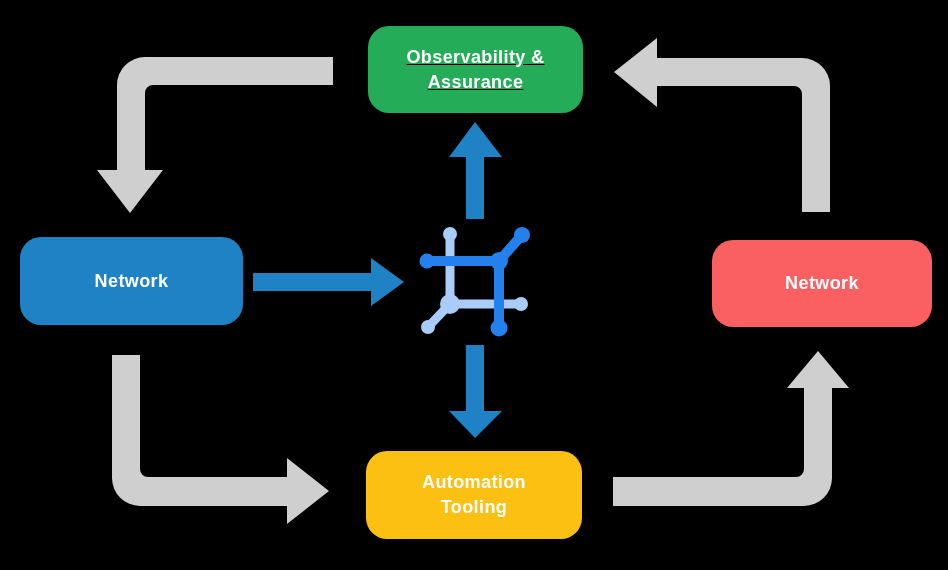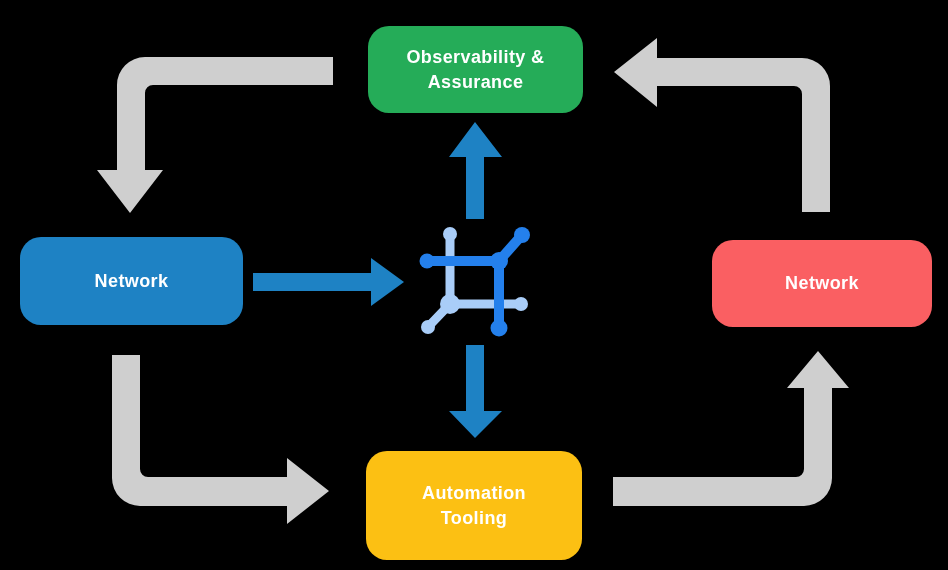--- a/index.html
+++ b/index.html
@@ -29,21 +29,21 @@
     color: #ffffff;
     font-size: 18px;
     font-weight: 600;
     letter-spacing: 0.4px;
     line-height: 25px;
   }
   .node-label .line { display: block; }
   #node-observability  { left: 368px; top: 26px;  width: 215px; height: 87px; }
   #node-operations     { left: 20px;  top: 237px; width: 223px; height: 88px; }
   #node-infrastructure { left: 712px; top: 240px; width: 220px; height: 87px; }
-  #node-automation     { left: 366px; top: 451px; width: 216px; height: 109px; }
+  #node-automation     { left: 366px; top: 451px; width: 216px; height: 88px; }
   #center-icon {
     position: absolute;
     left: 415px; top: 222px;
     width: 120px; height: 120px;
   }
 </style>
 </head>
 <body>
 
 <div class="canvas" style="background-color: rgb(0, 0, 0);">
@@ -74,21 +74,21 @@
       <line x1="12" y1="39" x2="84" y2="39"></line>
       <line x1="84" y1="39" x2="107" y2="13"></line>
       <line x1="84" y1="39" x2="84" y2="106"></line>
       <circle cx="12" cy="39" r="7.5" stroke="none"></circle>
       <circle cx="107" cy="13" r="8" stroke="none"></circle>
       <circle cx="84" cy="106" r="8.5" stroke="none"></circle>
       <circle cx="84" cy="39" r="9" stroke="none"></circle>
     </g>
   </svg>
 
-  <div class="node" id="node-observability" style="background-color: rgb(37, 172, 88);">
+  <div class="node" id="node-observability" style="background-color: rgb(37, 172, 88); text-decoration: underline;">
     <div class="node-label" style="color: rgb(255, 255, 255);">
       <span class="line">Observability &amp;</span>
       <span class="line">Assurance</span>
     </div>
   </div>
 
   <div class="node" id="node-operations" style="background-color: rgb(30, 130, 196);">
     <div class="node-label" style="color: rgb(255, 255, 255);">
       <span class="line">Network</span>
     </div>

